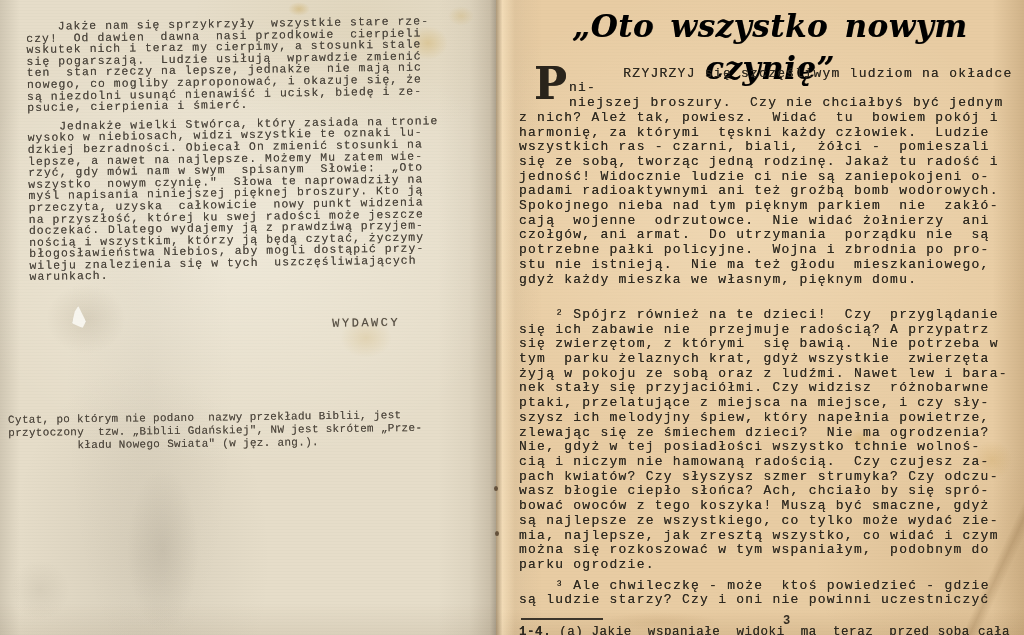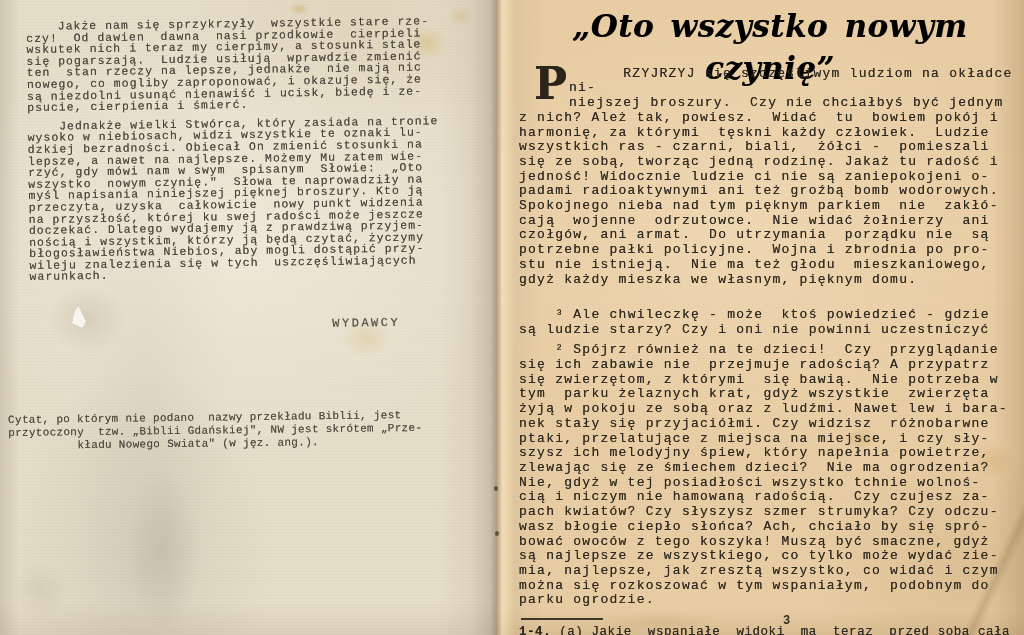--- a/index.html
+++ b/index.html
@@ -145,40 +145,40 @@
 się ze sobą, tworząc jedną rodzinę. Jakaż tu radość i
 jedność! Widocznie ludzie ci nie są zaniepokojeni o-
 padami radioaktywnymi ani też groźbą bomb wodorowych.
 Spokojnego nieba nad tym pięknym parkiem  nie  zakłó-
 cają  wojenne  odrzutowce.  Nie widać żołnierzy  ani
 czołgów, ani armat.  Do utrzymania  porządku nie  są
 potrzebne pałki policyjne.  Wojna i zbrodnia po pro-
 stu nie istnieją.  Nie ma też głodu  mieszkaniowego,
 gdyż każdy mieszka we własnym, pięknym domu.</span>
     </div>
-    <div class="para">    ³ Ale chwileczkę - może  ktoś powiedzieć - gdzie
-są ludzie starzy? Czy i oni nie powinni uczestniczyć</div>
     <div class="para">    ² Spójrz również na te dzieci!  Czy  przyglądanie
 się ich zabawie nie  przejmuje radością? A przypatrz
 się zwierzętom, z którymi  się bawią.  Nie potrzeba w
 tym  parku żelaznych krat, gdyż wszystkie  zwierzęta
 żyją w pokoju ze sobą oraz z ludźmi. Nawet lew i bara-
 nek stały się przyjaciółmi. Czy widzisz  różnobarwne
 ptaki, przelatujące z miejsca na miejsce, i czy sły-
 szysz ich melodyjny śpiew, który napełnia powietrze,
 zlewając się ze śmiechem dzieci?  Nie ma ogrodzenia?
 Nie, gdyż w tej posiadłości wszystko tchnie wolnoś-
 cią i niczym nie hamowaną radością.  Czy czujesz za-
 pach kwiatów? Czy słyszysz szmer strumyka? Czy odczu-
 wasz błogie ciepło słońca? Ach, chciało by się spró-
 bować owoców z tego koszyka! Muszą być smaczne, gdyż
 są najlepsze ze wszystkiego, co tylko może wydać zie-
 mia, najlepsze, jak zresztą wszystko, co widać i czym
 można się rozkoszować w tym wspaniałym,  podobnym do
 parku ogrodzie.</div>
+    <div class="para">    ³ Ale chwileczkę - może  ktoś powiedzieć - gdzie
+są ludzie starzy? Czy i oni nie powinni uczestniczyć</div>
 
     <hr class="fn-rule">
     <div class="right-footnote">
       <span class="fn-ref">1-4.</span><span class="fn-text"> (a) Jakie  wspaniałe  widoki  ma  teraz  przed sobą cała
 ludzkość?  (b)  Dlaczego powinno się starannie  rozpatrzyć
 przytoczone na dowód tego fakty?</span>
     </div>
   </div>
 
   <div class="page-number">3</div>

